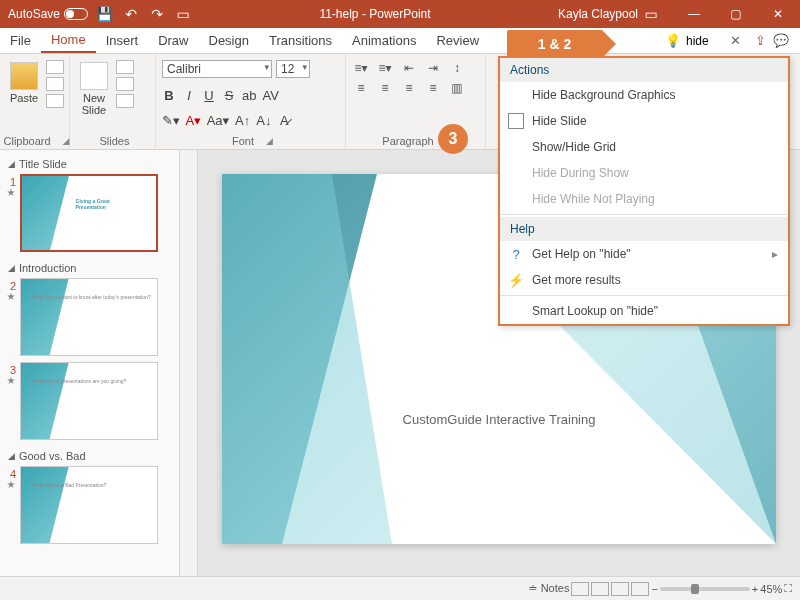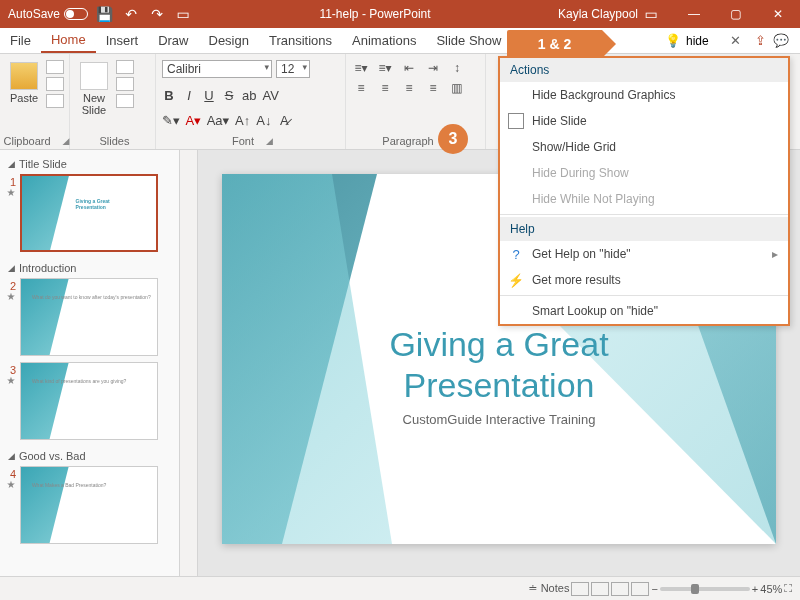--- a/index.html
+++ b/index.html
@@ -123,21 +123,20 @@
 </div>
 
 <div class="tabs-row">
   <div class="tab">File</div>
   <div class="tab active">Home</div>
   <div class="tab">Insert</div>
   <div class="tab">Draw</div>
   <div class="tab">Design</div>
   <div class="tab">Transitions</div>
   <div class="tab">Animations</div>
-  <div class="tab">Slide Show</div>
   <div class="tab">Review</div>
   <div class="tell-me">
     <span class="lightbulb">💡</span>
     <input value="hide" style="">
     <span style="color:#666;cursor:pointer;">✕</span>
   </div>
   <div class="share-icons">
     <span style="color:#b7472a;">⇪</span>
     <span style="color:#b7472a;">💬</span>
   </div>
@@ -310,24 +309,20 @@
   <div class="slide-area">
     <div class="slide">
       <div class="slide-art">
           <div class="tri1"></div>
           <div class="tri2"></div>
         </div>
       <div class="slide-art-r">
           <div class="tri3"></div>
           <div class="tri4"></div>
         </div>
-      <div class="slide-title">
-        <span>Giving a Great</span><br>
-        <span>Presentation</span>
-      </div>
       <div class="slide-sub">CustomGuide Interactive Training</div>
     </div>
   </div>
 </div>
 
 <div class="statusbar">
   <div class="right">
     <span>≐ <span>Notes</span></span>
     <span class="view-btn"></span>
     <span class="view-btn"></span>

